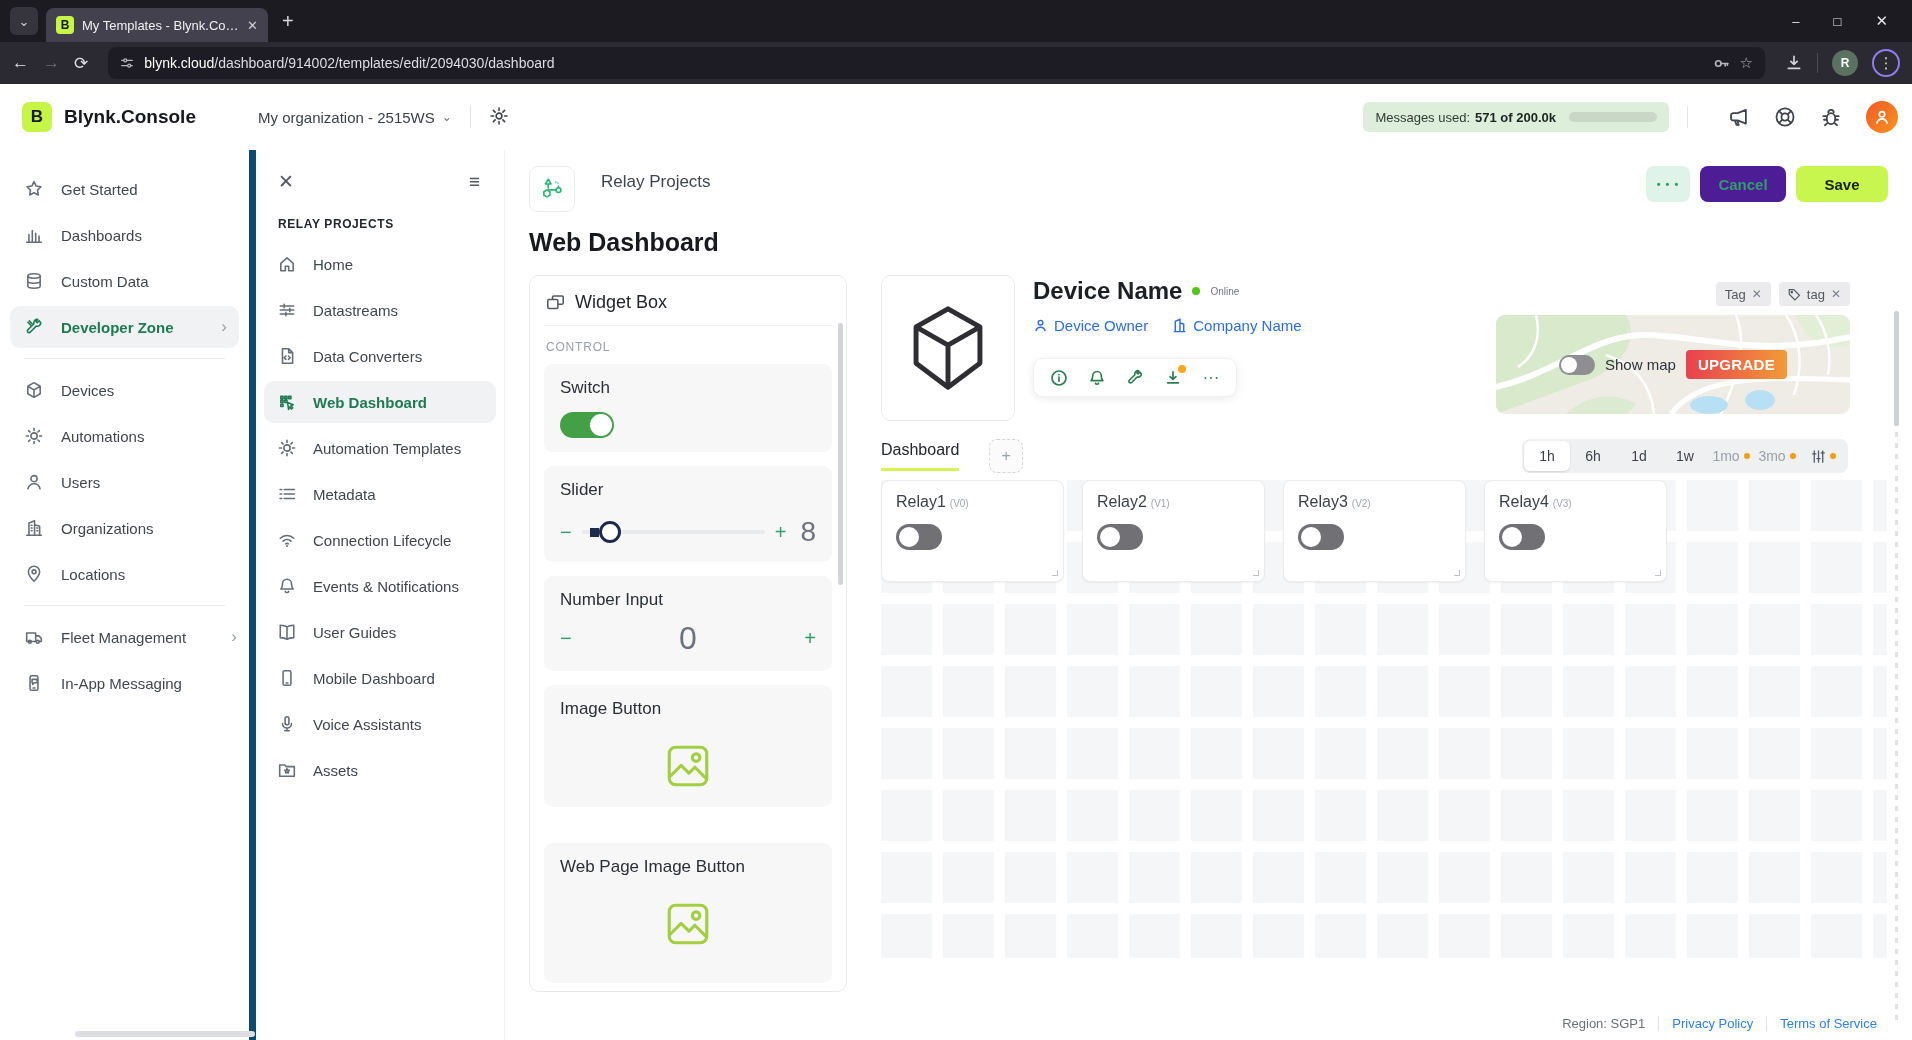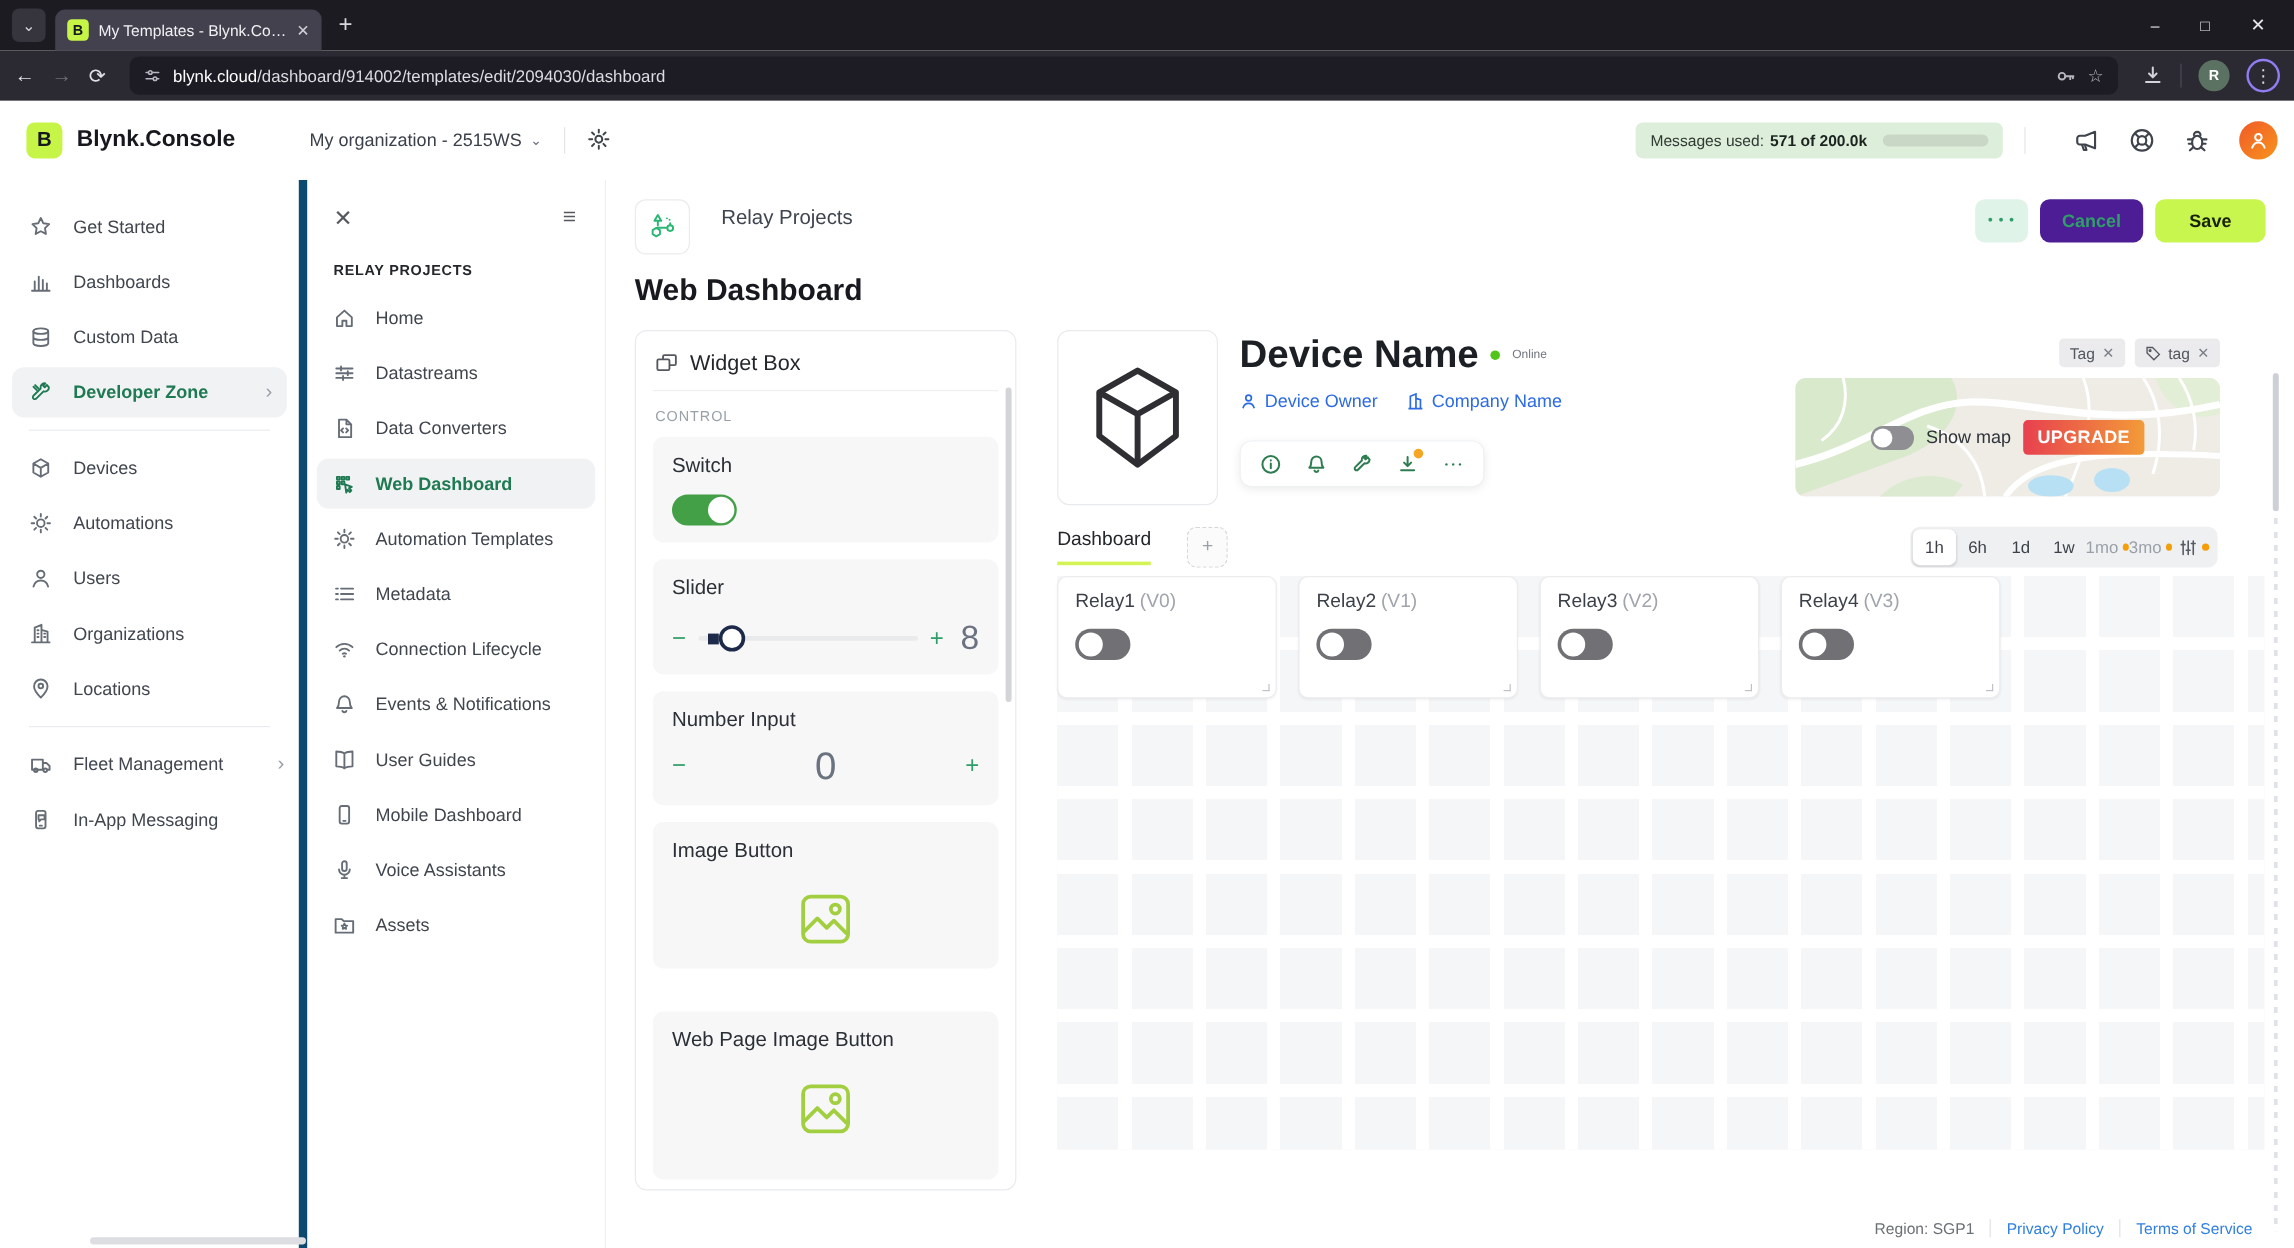--- a/index.html
+++ b/index.html
@@ -98,21 +98,21 @@
   .num-val { font-size:32px; color:#6b7280; font-weight:400; }
   .img-center { display:flex; justify-content:center; padding:22px 0 10px; }
   .wbox-scroll { position:absolute; right:3px; top:47px; width:5px; height:262px; background:#d3d5d9; border-radius:3px; }
 
   
   .canvas { flex:1; margin-left:34px; position:relative; }
   .device-row { display:flex; }
   .dev-card { width:134px; height:146px; border:1px solid #e8eaed; border-radius:10px; display:flex; align-items:center; justify-content:center; flex:none; }
   .dev-info { margin-left:18px; padding-top:2px; }
   .dev-name-row { display:flex; align-items:center; gap:10px; }
-  .dev-name { font-size:32px; font-weight:800; color:#1c1f24; }
+  .dev-name { font-size:24px; font-weight:800; color:#1c1f24; }
   .on-dot { width:8px; height:8px; border-radius:50%; background:#52c41a; }
   .on-lbl { font-size:10px; color:#71757d; }
   .dev-links { display:flex; gap:24px; margin-top:12px; }
   .dlink { display:flex; align-items:center; gap:6px; font-size:15px; color:#2d6be4; }
   .dlink svg { stroke:#2d6be4; width:15px; height:15px; fill:none; stroke-width:1.5; }
   .dev-toolbar { margin-top:24px; width:204px; height:39px; background:#fff; border:1px solid #f0f1f3; border-radius:10px; box-shadow:0 2px 8px rgba(0,0,0,.08); display:flex; align-items:center; justify-content:space-between; padding:0 16px; }
   .dt-ic { position:relative; width:18px; height:18px; }
   .dt-ic svg { width:18px; height:18px; stroke:#2e7d51; fill:none; stroke-width:1.5; stroke-linecap:round; stroke-linejoin:round; }
   .dt-dot { position:absolute; right:-4px; top:-4px; width:8px; height:8px; border-radius:50%; background:#f5a623; }
   .right-col { margin-left:auto; width:354px; margin-right:48px; }
@@ -124,33 +124,33 @@
   .map-overlay { position:absolute; inset:0; display:flex; align-items:center; justify-content:center; gap:10px; }
   .sm-toggle { width:36px; height:20px; border-radius:10px; background:#8e8e93; position:relative; flex:none; }
   .sm-toggle .knob { position:absolute; left:2px; top:2px; width:16px; height:16px; border-radius:50%; background:#fff; }
   .sm-label { font-size:15px; color:#2f333a; }
   .upgrade { background:linear-gradient(90deg,#e8404f,#f29b38); color:#fff; font-size:15px; font-weight:800; letter-spacing:.3px; padding:6px 12px; border-radius:4px; }
 
   .tabs-row { display:flex; align-items:center; margin-top:17px; height:36px; }
   .dash-tab { font-size:16px; color:#23262b; padding-bottom:9px; border-bottom:3px solid #d4f455; }
   .add-tab { width:34px; height:34px; border:1px dashed #d4d6da; border-radius:8px; color:#9aa0a8; font-size:16px; display:flex; align-items:center; justify-content:center; margin-left:30px; background:#fbfbfc; }
   .time-sel { margin-left:auto; margin-right:50px; background:#eff0f2; border-radius:8px; padding:2px; display:flex; }
-  .seg { width:36px; height:30px; display:flex; align-items:center; justify-content:center; font-size:14px; color:#3c4149; gap:4px; }
+  .seg { width:46px; height:30px; display:flex; align-items:center; justify-content:center; font-size:14px; color:#3c4149; gap:4px; }
   .seg.active { background:#fff; border-radius:6px; box-shadow:0 1px 2px rgba(0,0,0,.12); font-weight:500; }
   .seg.dim { color:#9aa0a8; }
   .seg .dot { width:6px; height:6px; border-radius:50%; background:#f59e0b; }
   .seg svg { width:15px; height:15px; stroke:#565b63; fill:none; stroke-width:1.4; stroke-linecap:round; }
 
   .grid { margin-top:6px; width:1006px; height:478px; background-color:#f4f6f8; background-image:
       repeating-linear-gradient(to right, transparent 0 51px, #fff 51px 62px),
       repeating-linear-gradient(to bottom, transparent 0 51px, #fff 51px 62px);
     position:relative; }
   .rwidget { position:absolute; top:0; width:183px; height:102px; background:#fff; border:1px solid #ececee; border-radius:8px; box-shadow:0 1px 2px rgba(0,0,0,.05); padding:12px 14px; }
   .rw-name { font-size:16px; font-weight:500; color:#3c4149; }
-  .rw-pin { font-size:16px; color:#a0a5ad; font-weight:400; margin-left:4px; }
+  .rw-pin { font-size:10px; color:#a0a5ad; font-weight:400; margin-left:4px; }
   .rw-toggle { margin-top:13px; width:46px; height:26px; border-radius:13px; background:#717175; position:relative; }
   .rw-toggle .knob { position:absolute; left:3px; top:3px; width:20px; height:20px; border-radius:50%; background:#fff; }
   .rw-resize { position:absolute; right:5px; bottom:5px; width:6px; height:6px; border-right:1.5px solid #bfc3c9; border-bottom:1.5px solid #bfc3c9; }
 
   .page-footer { position:absolute; right:22px; bottom:4px; display:flex; align-items:center; height:26px; }
   .pf-item { font-size:13px; padding:0 13px; }
   .pf-region { color:#6b7075; }
   .pf-link { color:#2f7fe0; border-left:1px solid #dfe2e6; }
   .main-scroll-track { position:absolute; right:14px; top:311px; width:3px; height:715px; background-image:repeating-linear-gradient(to bottom,#dfe2e6 0 5px, transparent 5px 11px); }
   .main-scroll-thumb { position:absolute; right:13px; top:311px; width:5px; height:115px; background:#cdd0d4; border-radius:3px; }

